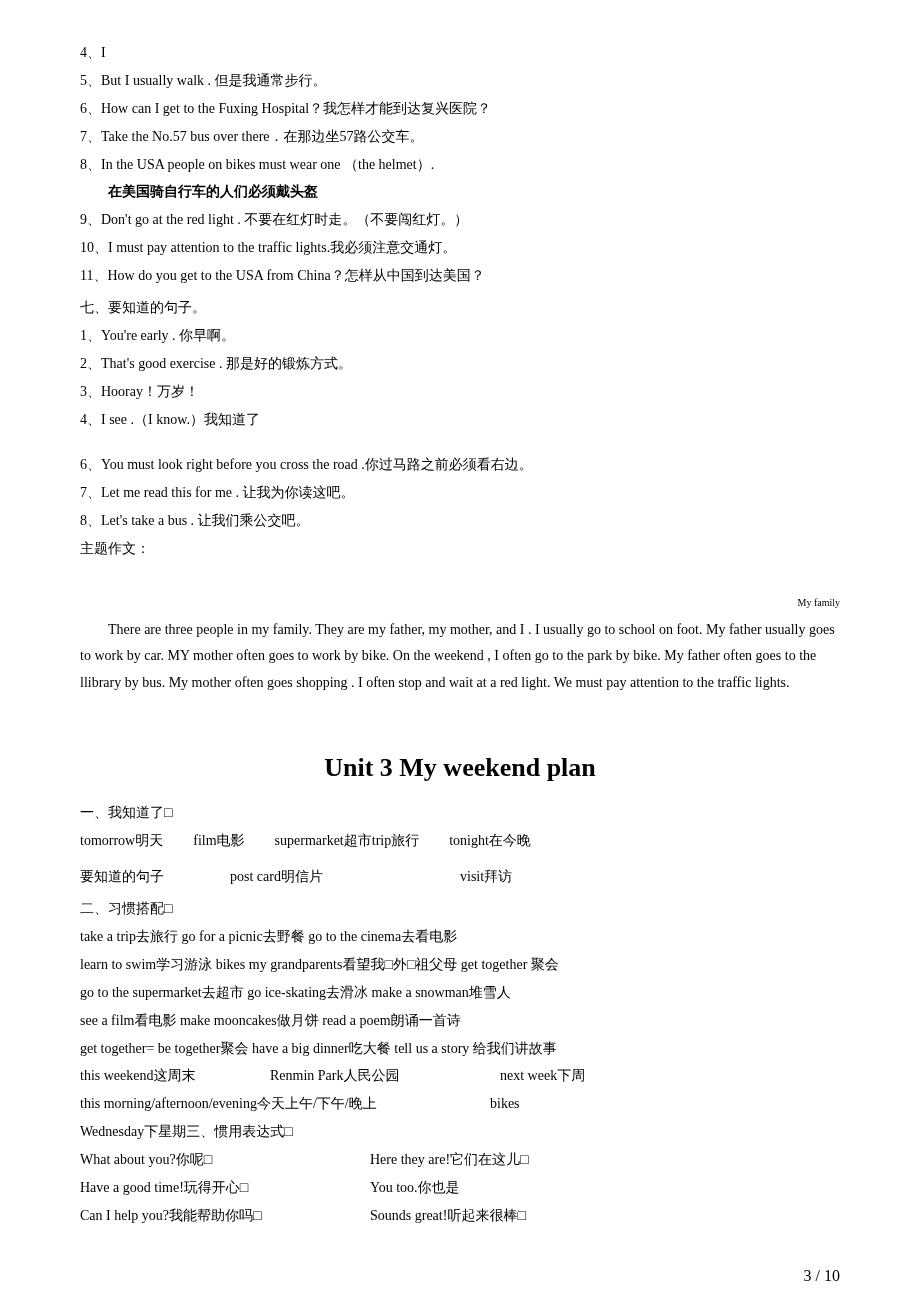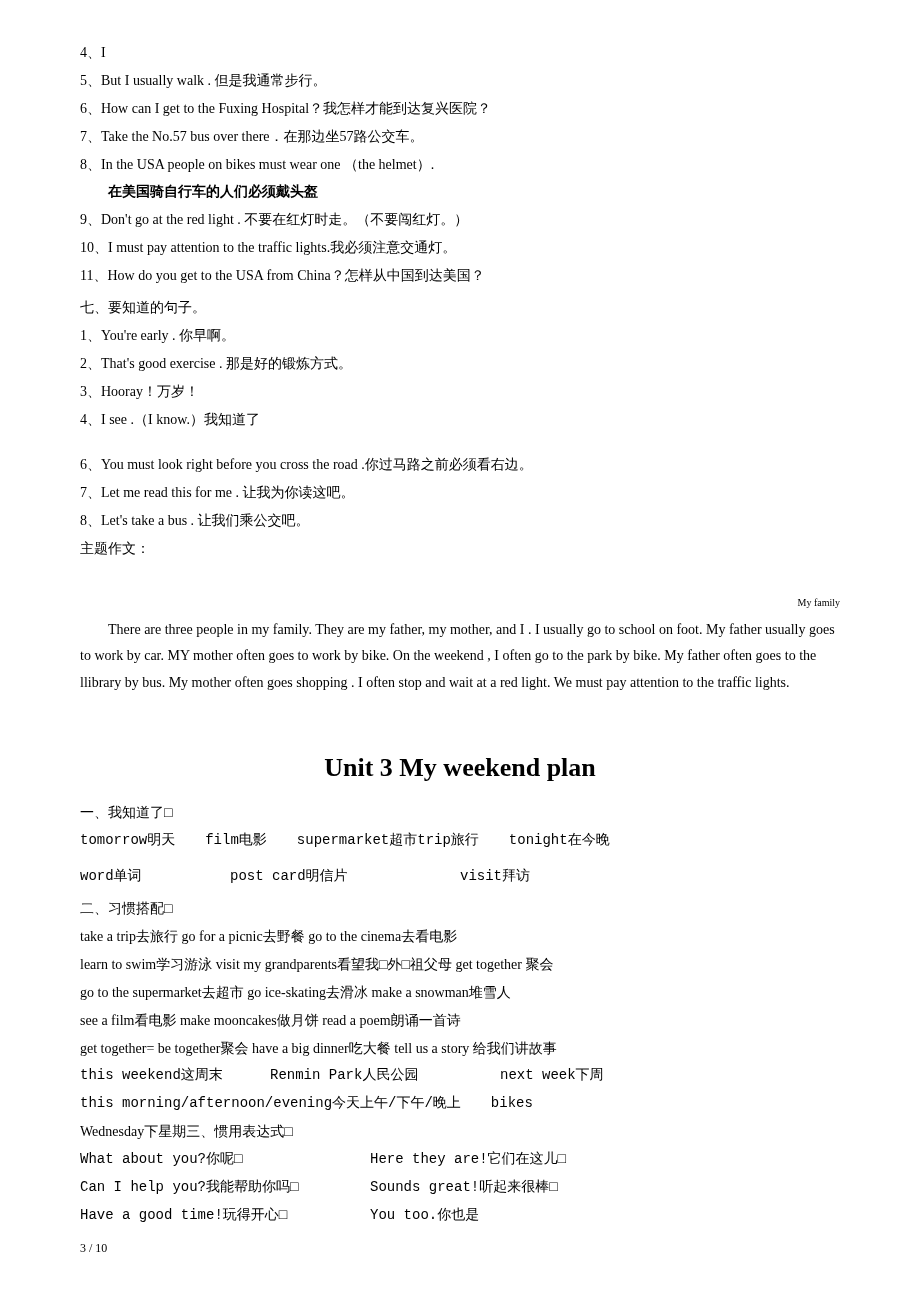--- a/index.html
+++ b/index.html
@@ -27,21 +27,20 @@
       font-weight: bold;
       text-align: center;
       margin: 18px 0 8px 0;
       font-family: "SimSun", serif;
     }
     .vocab-row {
       display: flex;
       flex-wrap: wrap;
       gap: 0 30px;
       margin-bottom: 2px;
-      font-family: Liberation Mono, monospace;
     }
     .vocab-item {
       white-space: nowrap;
     }
     .section-label {
       font-weight: normal;
       margin-top: 6px;
       margin-bottom: 2px;
     }
     .essay-title {
@@ -50,23 +49,23 @@
       margin: 12px 0 4px 0;
     }
     .essay-body {
       text-indent: 2em;
       line-height: 1.9;
     }
     .divider-space {
       height: 18px;
     }
     .page-num {
-      text-align: left;
-      margin-top: 12px;
-      font-size: 12px;
+      text-align: right;
+      margin-top: 38px;
+      font-size: 16px;
     }
     .sub-indent {
       margin-left: 2em;
       font-weight: bold;
     }
   </style>
 </head>
 <body>
 
 <div class="content">
@@ -108,29 +107,29 @@
   <div class="vocab-row">
     <span class="vocab-item">tomorrow明天</span>
     <span class="vocab-item">film电影</span>
     <span class="vocab-item">supermarket超市trip旅行</span>
     <span class="vocab-item">tonight在今晚</span>
   </div>
 
   <div style="height: 8px;"></div>
 
   <div class="vocab-row">
-    <span class="vocab-item" style="min-width: 120px;">word单词</span>
+    <span class="vocab-item" style="min-width: 120px;">要知道的句子</span>
     <span class="vocab-item" style="min-width: 200px;">post card明信片</span>
     <span class="vocab-item">visit拜访</span>
   </div>
 
   <div class="section-label">二、习惯搭配□</div>
 
   <div class="line">take a trip去旅行        go for a picnic去野餐   go to the cinema去看电影</div>
-  <div class="line">learn to swim学习游泳    visit my grandparents看望我□外□祖父母  get together 聚会</div>
+  <div class="line">learn to swim学习游泳    bikes my grandparents看望我□外□祖父母  get together 聚会</div>
   <div class="line">go to the supermarket去超市     go ice-skating去滑冰      make a snowman堆雪人</div>
   <div class="line">see a film看电影           make mooncakes做月饼          read a poem朗诵一首诗</div>
   <div class="line">get  together= be together聚会   have a big dinner吃大餐   tell us a story 给我们讲故事</div>
 
   <div class="vocab-row">
     <span class="vocab-item" style="min-width: 160px;">this weekend这周末</span>
     <span class="vocab-item" style="min-width: 200px;">Renmin Park人民公园</span>
     <span class="vocab-item">next week下周</span>
   </div>
 
@@ -140,24 +139,24 @@
   </div>
 
   <div class="line">Wednesday下星期三、惯用表达式□</div>
 
   <div class="vocab-row">
     <span class="vocab-item" style="min-width: 260px;">What about you?你呢□</span>
     <span class="vocab-item">Here they are!它们在这儿□</span>
   </div>
 
   <div class="vocab-row">
-    <span class="vocab-item" style="min-width: 260px;">Can I help you?我能帮助你吗□</span>
-    <span class="vocab-item">Sounds great!听起来很棒□</span>
+    <span class="vocab-item" style="min-width: 260px;">Have a good time!玩得开心□</span>
+    <span class="vocab-item">You too.你也是</span>
   </div>
 
   <div class="vocab-row">
-    <span class="vocab-item" style="min-width: 260px;">Have a good time!玩得开心□</span>
-    <span class="vocab-item">You too.你也是</span>
+    <span class="vocab-item" style="min-width: 260px;">Can I help you?我能帮助你吗□</span>
+    <span class="vocab-item">Sounds great!听起来很棒□</span>
   </div>
 
 </div>
 
 <div class="page-num">3 / 10</div>
 
 </body></html>

